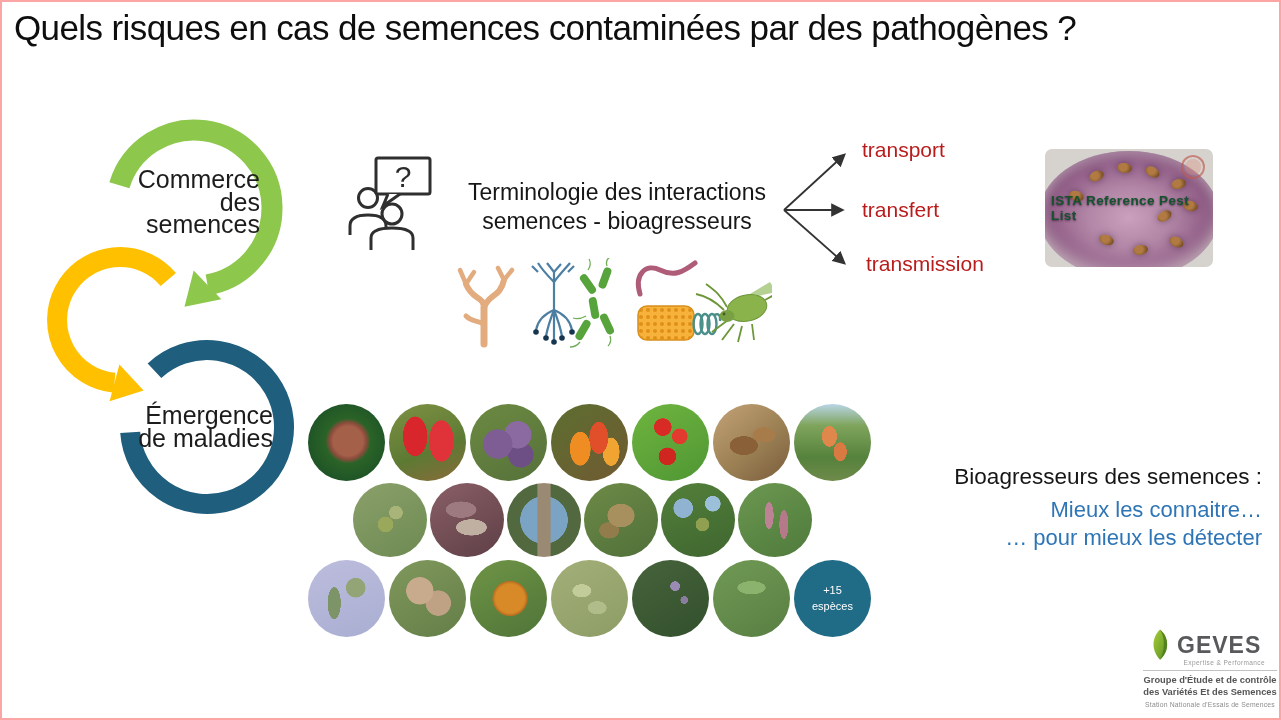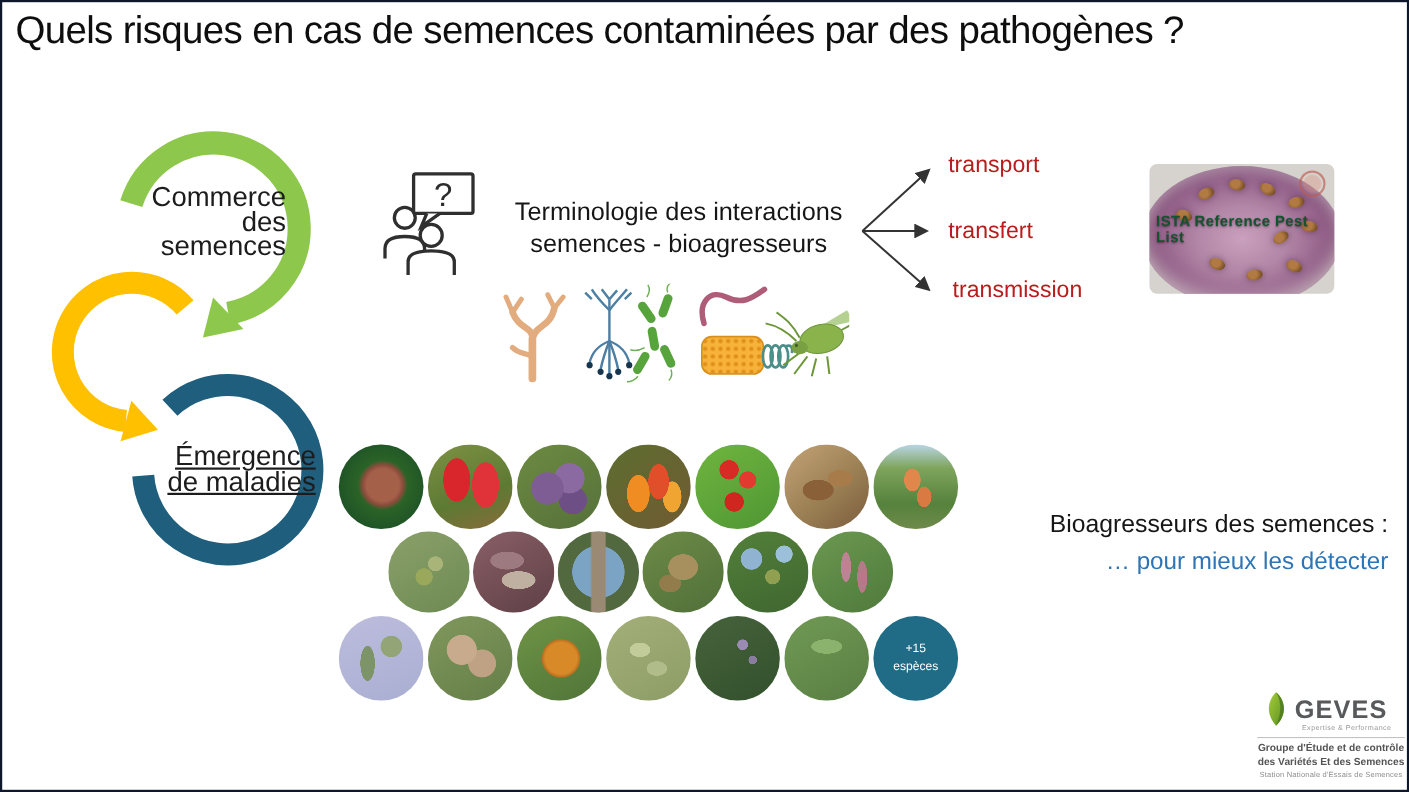--- a/index.html
+++ b/index.html
@@ -1,37 +1,37 @@
 <!DOCTYPE html>
 <html><head>
 <meta charset="utf-8">
 <style>
   * { margin:0; padding:0; box-sizing:border-box; }
   body { background:#888; font-family:"Liberation Sans", sans-serif; }
   .slide{
     position:relative; width:1281px; height:720px; background:#fff;
-    border:2px solid #0f172a; overflow:hidden;
+    border:2px solid #fca5a5; overflow:hidden;
   }
   .preline{ white-space:pre-line; }
 
   
   .title{
     position:absolute; left:12px; top:6px; width:1240px;
     font-size:35px; font-weight:400; letter-spacing:-0.6px; color:#0e0e0e;
   }
 
   
   .cycle-svg{ position:absolute; left:30px; top:105px; }
   .cstep{
     position:absolute; text-align:right; color:#1c1c1c;
     font-size:25px; line-height:22.5px;
   }
   .s1{ left:118px; top:166px; width:140px; }
   .s2{ left:52px;  top:293px; width:196px; }
-  .s3{ left:127px; top:402px; width:158px;text-decoration:underline; }
+  .s3{ left:113px; top:402px; width:158px; }
 
   
   .people{ position:absolute; left:346px; top:154px; }
 
   
   .termino{
     position:absolute; left:450px; top:176px; width:330px;
     text-align:center; font-size:23px; line-height:29px; color:#161616;
   }
 
@@ -350,20 +350,21 @@
     <div class="circle ph16" style="left:468px;top:558px;width:77px;height:77px"></div>
     <div class="circle ph17" style="left:549px;top:558px;width:77px;height:77px"></div>
     <div class="circle ph18" style="left:630px;top:558px;width:77px;height:77px"></div>
     <div class="circle ph19" style="left:711px;top:558px;width:77px;height:77px"></div>
     <div class="circle badge preline" style="left:792px;top:558px;width:77px;height:77px">+15
 espèces</div>
   </div>
 
   <div class="bioagg">
     <div class="l1">Bioagresseurs des semences :</div>
+    <div class="blue">Mieux les connaitre…</div>
     <div class="blue">… pour mieux les détecter</div>
   </div>
 
   <div class="geves">
     <div class="g-top">
       <svg width="26" height="34" viewBox="0 0 30 38">
         <defs>
           <linearGradient id="lg" x1="0" y1="0" x2="1" y2="1">
             <stop offset="0" stop-color="#A6CE39"></stop>
               <stop offset="1" stop-color="#5B8F22"></stop>

